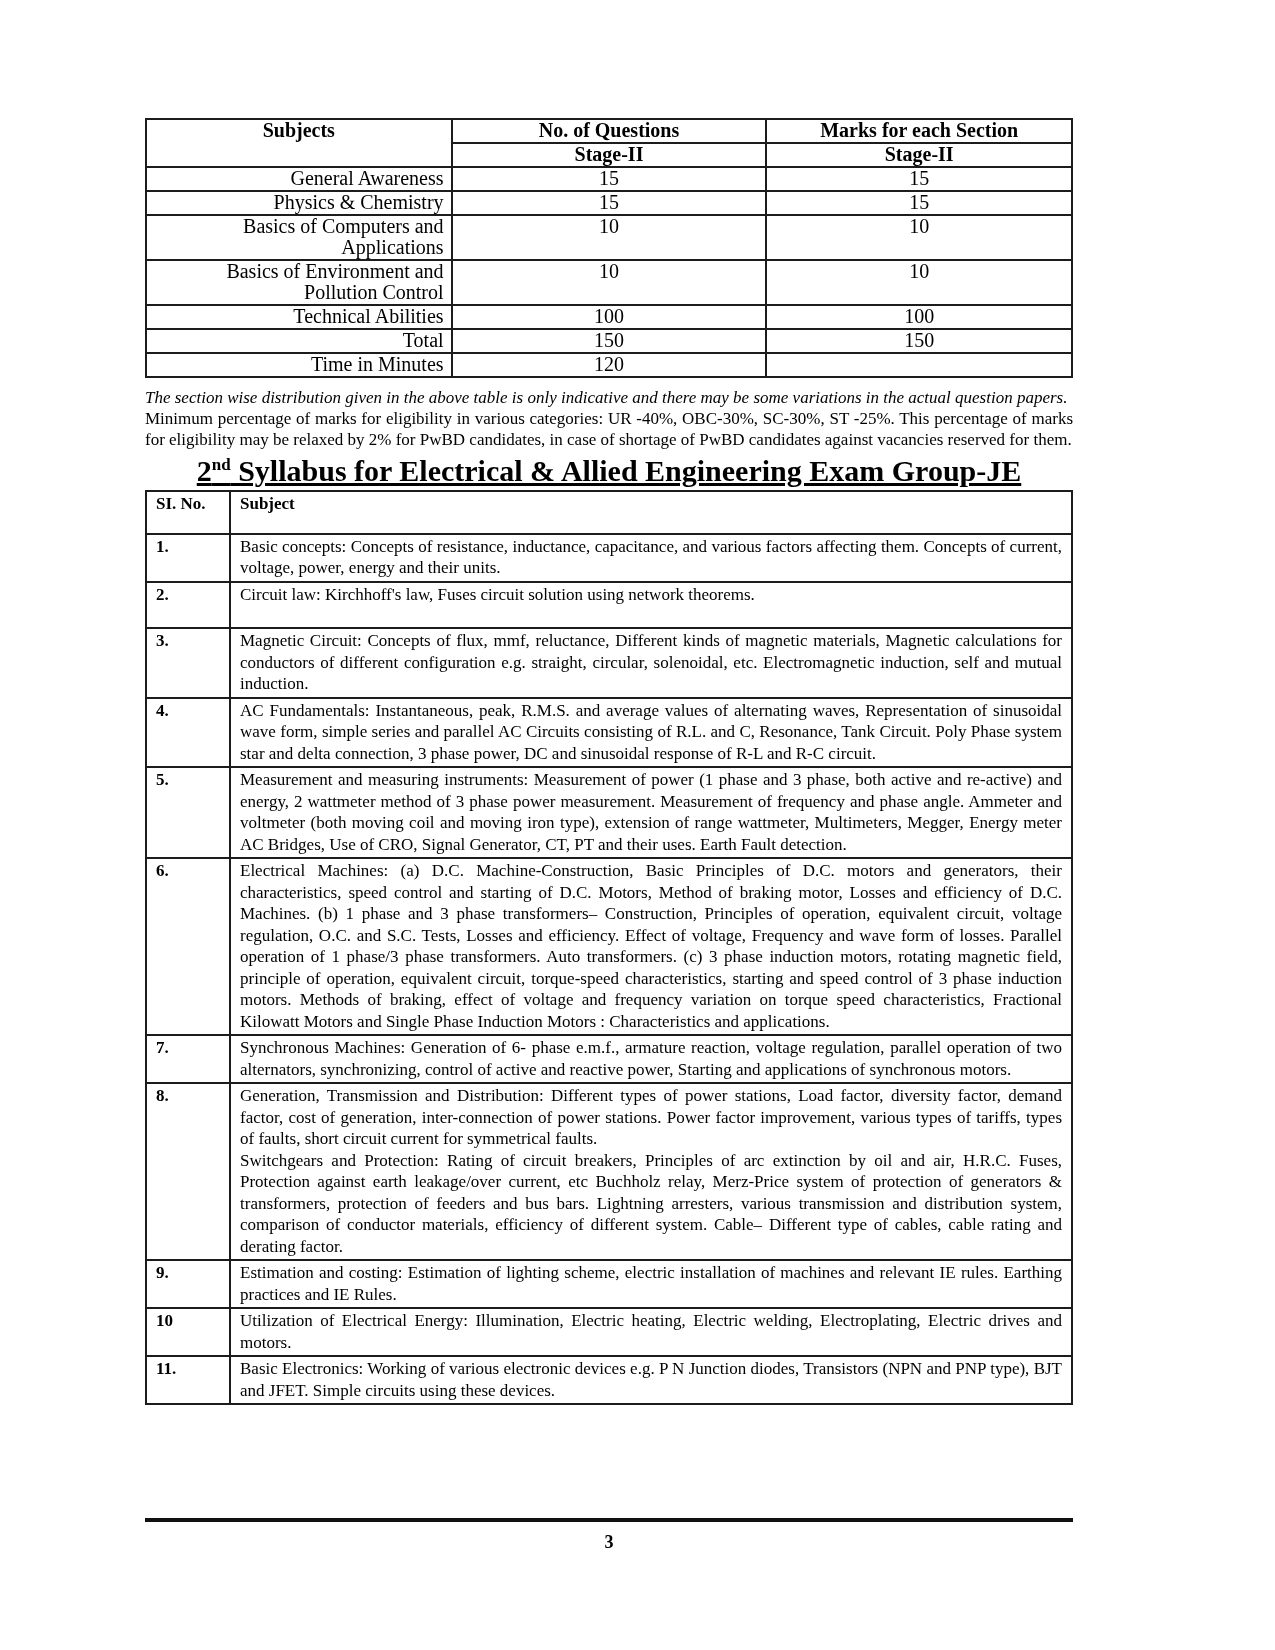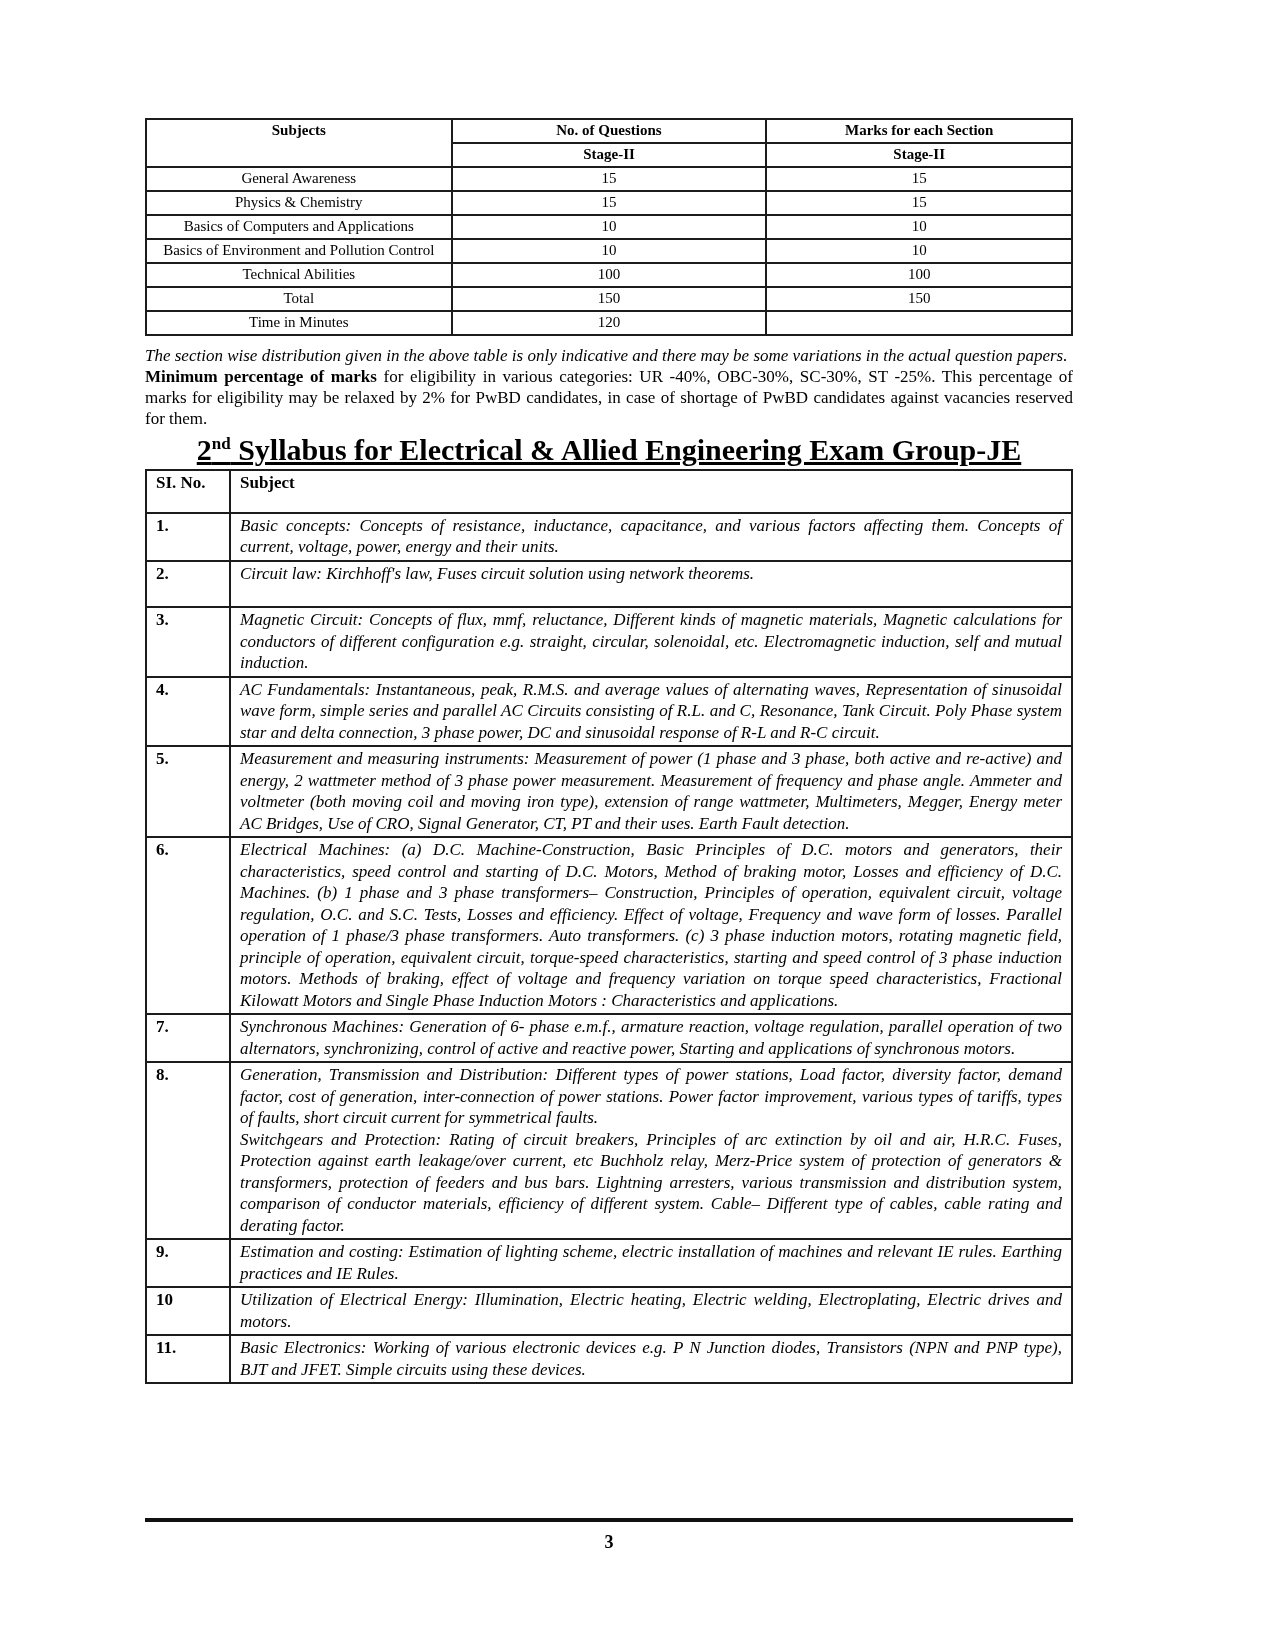--- a/index.html
+++ b/index.html
@@ -16,36 +16,36 @@
     left: 145px;
     top: 118px;
     width: 928px;
     font-size: 17px;
     line-height: 21px;
   }
   
   table.marks {
     width: 100%;
     border-collapse: collapse;
-    font-size: 15px;
+    font-size: 20px;
     line-height: 21px;
   }
   table.marks th, table.marks td {
     border: 2px solid #1c1c1c;
     padding: 0px 7px 1px 7px;
     vertical-align: top;
   }
   table.marks th { font-weight: bold; text-align: center; }
-  table.marks td.subj { text-align: center; width: 33%; }
+  table.marks td.subj { text-align: right; width: 33%; }
   table.marks td.num  { text-align: center; width: 34%; }
   table.marks td.num2 { text-align: center; width: 33%; }
   
   .notes { margin-top: 9px; text-align: justify; }
   .note-italic { font-style: italic; }
-  .bold { font-weight: bold; }
+  .bold { font-weight: normal; }
   sup.nd {
     font-size: 11px;
     vertical-align: super;
     line-height: 0;
   }
   
   .heading {
     text-align: center;
     font-weight: bold;
     font-size: 30px;
@@ -66,21 +66,21 @@
   }
   table.syllabus th, table.syllabus td {
     border: 2px solid #1c1c1c;
     vertical-align: top;
     padding: 1px 9px 2px 9px;
     text-align: left;
   }
   table.syllabus col.c-no { width: 84px; }
   table.syllabus th { font-weight: bold; }
   table.syllabus td.no { font-weight: bold; }
-  table.syllabus td.subject { text-align: justify; font-style: italic; }
+  table.syllabus td.subject { text-align: justify; }
   .pad-b-lg { padding-bottom: 22px !important; }
   .pad-b-md { padding-bottom: 18px !important; }
   
   .footer-rule {
     position: absolute;
     left: 145px;
     width: 928px;
     top: 1518px;
     height: 2px;
     border-top: 2px solid #111;

